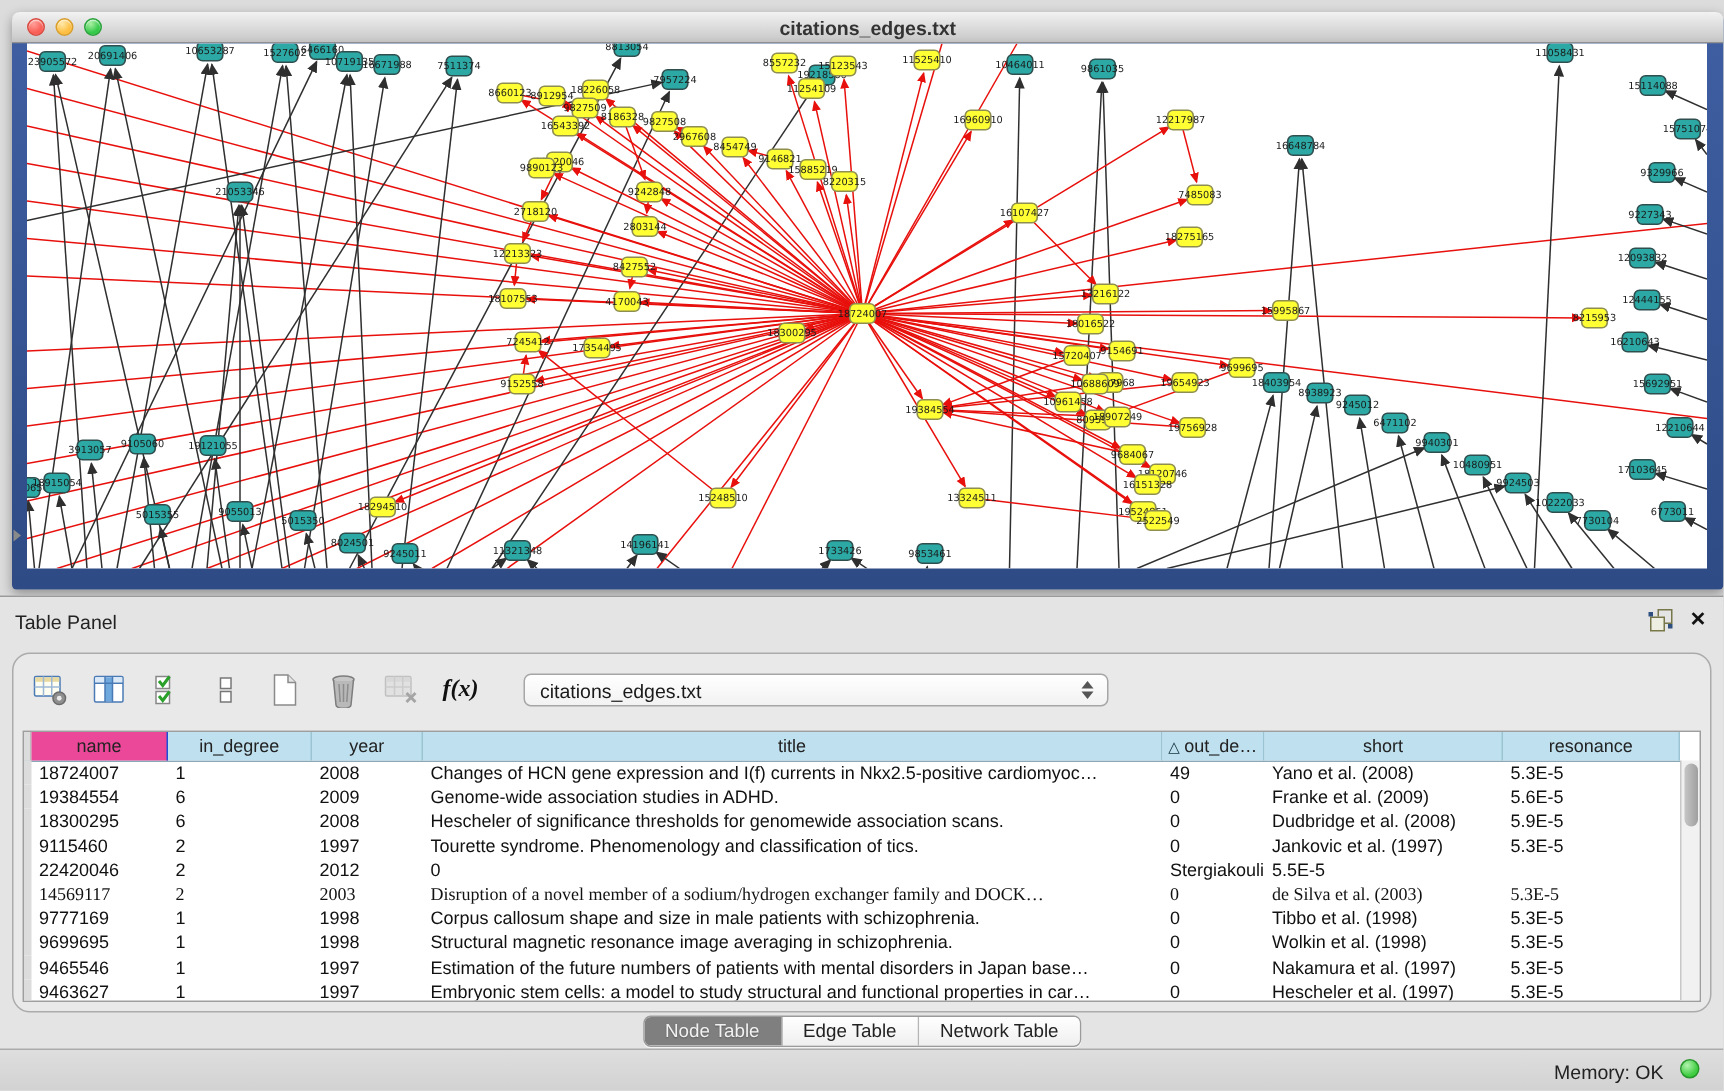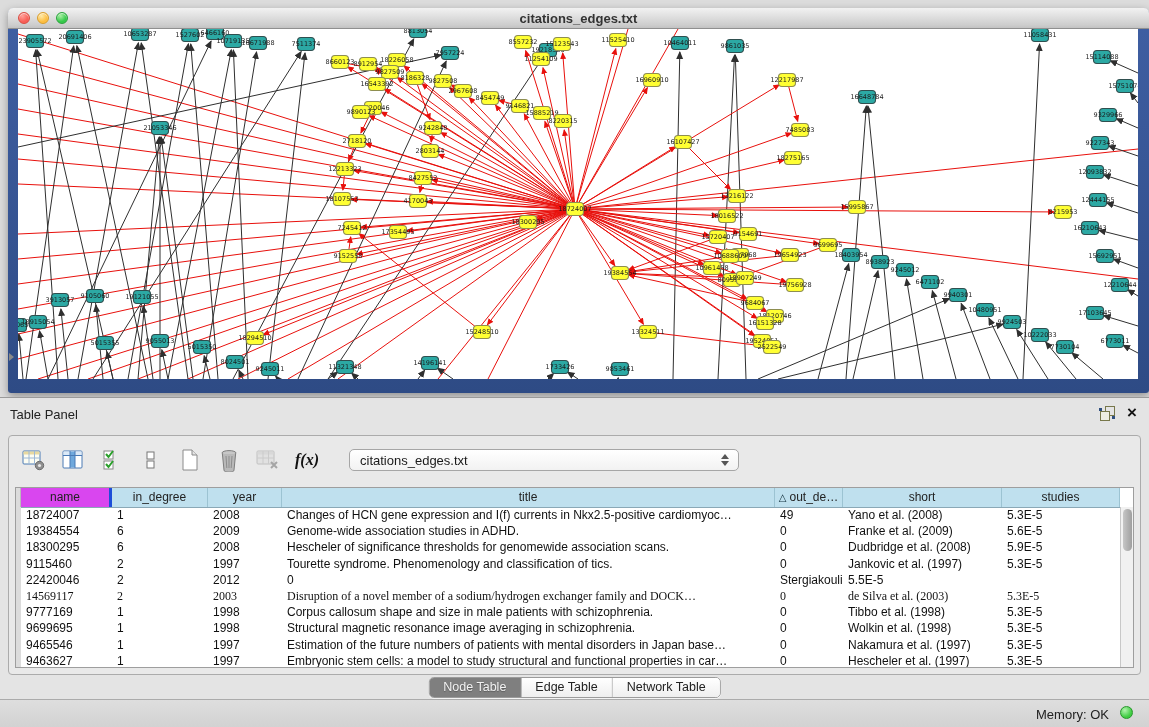--- a/index.html
+++ b/index.html
@@ -52,21 +52,21 @@
   .tp-header{position:relative;height:32px;}
   .tp-title{position:absolute;left:10px;top:9px;font-size:13px;color:#222;}
   .tp-icons{position:absolute;right:12px;top:7px;display:flex;gap:12px;align-items:center;}
   .float-icon{width:16px;height:16px;position:relative;}
   .float-icon .sq1{position:absolute;left:1px;top:6px;width:8px;height:8px;border:1.4px solid #77774a;background:#eeeee2;}
   .float-icon .sq2{position:absolute;left:6px;top:1px;width:8px;height:8px;border:1.4px solid #77774a;background:transparent;}
   .float-icon .dot{position:absolute;width:3px;height:3px;background:#2f4f7f;}
   .close-icon{font-size:17px;font-weight:bold;color:#111;line-height:16px;cursor:default;}
   .browser-panel{
     position:absolute;left:8px;right:8px;top:37px;bottom:52px;
-    background:#e9e9e9;border:1px solid #ababab;border-radius:4px;
+    background:#e9e9e9;border:1px solid #ababab;border-radius:12px;
   }
   .toolbar{position:absolute;left:12px;top:9px;height:30px;display:flex;align-items:center;gap:13px;}
   .tool{width:26px;height:24px;display:flex;align-items:center;justify-content:center;}
   .tool svg{display:block;}
   .tool.disabled{opacity:.45;}
   .fx{font-family:"Liberation Serif",serif;font-style:italic;font-weight:bold;font-size:16px;color:#111;}
   .combo{
     position:relative;margin-left:16px;width:390px;height:22px;
     background:linear-gradient(180deg,#ffffff,#f2f2f2);
     border:1px solid #a6a6a6;border-radius:5px;box-sizing:border-box;
@@ -79,21 +79,21 @@
     position:absolute;left:6px;right:6px;top:51px;bottom:6px;
     background:#fff;border:1px solid #9e9e9e;overflow:hidden;
   }
   .thead,.trow{display:grid;}
   .thead{height:19px;border-bottom:1px solid #8aa8b6;}
   .th{
     background:var(--header-fill,#bfe0ee);border-right:1px solid #9cc3d2;
     font-size:12px;color:#222;text-align:center;line-height:19px;
     overflow:hidden;white-space:nowrap;
   }
-  .th.gray{background:#d946ef;border-right:3px solid #1d4ed8;}
+  .th.gray{background:#ec4899;border-right:1px solid #1d4ed8;}
   .th.gutter{background:#dcdcdc;border-right:1px solid #bbb;}
   .sort-glyph{font-family:"DejaVu Sans",sans-serif;font-size:10px;margin-right:3px;color:#12303c;}
   .tbody{position:absolute;left:0;right:13px;top:19px;bottom:0;overflow:hidden;}
   .thead{margin-right:13px;}
   .trow{height:16.2px;}
   .td{
     font-size:12px;color:#111;line-height:16.2px;padding-left:5px;
     overflow:hidden;white-space:nowrap;
   }
   .td.gutter{background:#dcdcdc;padding:0;}
@@ -632,21 +632,21 @@
 
     <div class="tbl">
       <div class="thead" id="thead" style="grid-template-columns: 5px 91px 96px 74px 1fr 68px 159px 118px;">
           <div class="th gutter"></div>
           <div class="th gray">name</div>
           <div class="th">in_degree</div>
           <div class="th">year</div>
           <div class="th">title</div>
           <div class="th"><span class="sort-glyph">△</span>out_de…</div>
           <div class="th">short</div>
-          <div class="th">studies</div>
+          <div class="th">resonance</div>
         </div>
       <div class="tbody" id="tbody">
           <div class="trow" style="grid-template-columns: 5px 91px 96px 74px 1fr 68px 159px 118px;">
             <div class="td gutter"></div>
             <div class="td">18724007</div>
             <div class="td">1</div>
             <div class="td">2008</div>
             <div class="td">Changes of HCN gene expression and I(f) currents in Nkx2.5-positive cardiomyoc…</div>
             <div class="td">49</div>
             <div class="td">Yano et al. (2008)</div>

